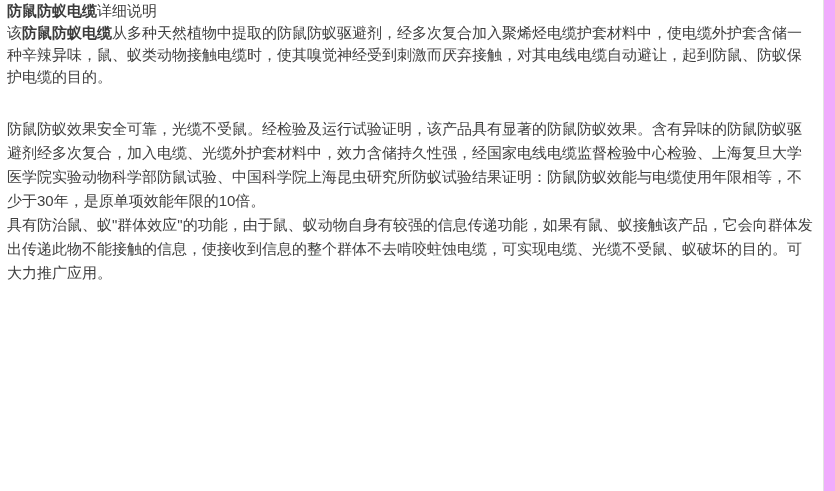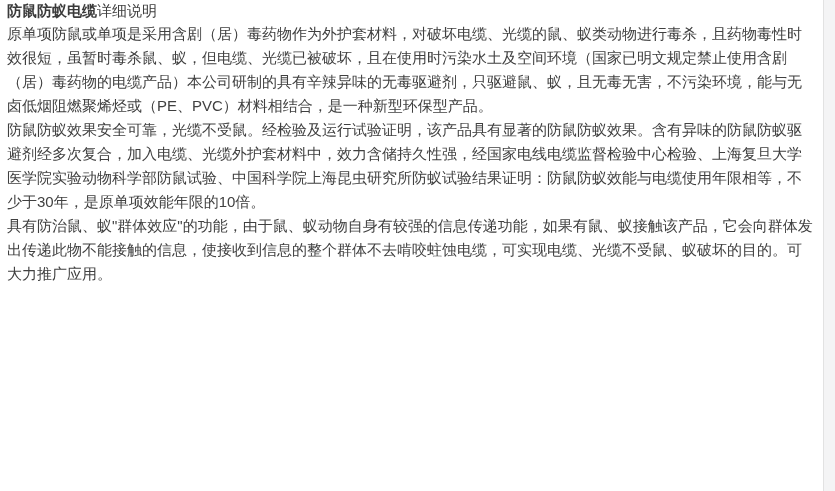--- a/index.html
+++ b/index.html
@@ -4,22 +4,23 @@
 <style>
   html, body {
     margin: 0;
     padding: 0;
     font-family: "Liberation Sans", "DejaVu Sans", sans-serif;
   }
   .page {
     width: 835px;
     height: 491px;
     display: flex;
-    background: #7f1d1d;
+    background: #f0abfc;
     overflow: hidden;
+    align-items: flex-end;
   }
   .content {
     box-sizing: border-box;
     width: 824px;
     height: 491px;
     background: #ffffff;
     border-right: 1px solid #e2e2e2;
     padding: 0 8px 0 7px;
     color: #404040;
     font-size: 15px;
@@ -47,22 +48,22 @@
   }
 </style>
 </head>
 <body>
 
 <div class="page">
   <div class="content">
 
     <div class="title-line"><b>防鼠防蚁电缆</b><span>详细说明</span></div>
 
+    <p class="intro"><span>该</span><b>防鼠防蚁电缆</b><span>从多种天然植物中提取的防鼠防蚁驱避剂，经多次复合加入聚烯烃电缆护套材料中，使电缆外护套含储一种辛辣异味，鼠、蚁类动物接触电缆时，使其嗅觉神经受到刺激而厌弃接触，对其电线电缆自动避让，起到防鼠、防蚁保护电缆的目的。</span></p>
 
     <div class="paras">
-      <p>原单项防鼠或单项是采用含剧（居）毒药物作为外护套材料，对破坏电缆、光缆的鼠、蚁类动物进行毒杀，且药物毒性时效很短，虽暂时毒杀鼠、蚁，但电缆、光缆已被破坏，且在使用时污染水土及空间环境（国家已明文规定禁止使用含剧（居）毒药物的电缆产品）本公司研制的具有辛辣异味的无毒驱避剂，只驱避鼠、蚁，且无毒无害，不污染环境，能与无卤低烟阻燃聚烯烃或（PE、PVC）材料相结合，是一种新型环保型产品。</p>
       <p>防鼠防蚁效果安全可靠，光缆不受鼠。经检验及运行试验证明，该产品具有显著的防鼠防蚁效果。含有异味的防鼠防蚁驱避剂经多次复合，加入电缆、光缆外护套材料中，效力含储持久性强，经国家电线电缆监督检验中心检验、上海复旦大学医学院实验动物科学部防鼠试验、中国科学院上海昆虫研究所防蚁试验结果证明：防鼠防蚁效能与电缆使用年限相等，不少于30年，是原单项效能年限的10倍。</p>
       <p>具有防治鼠、蚁"群体效应"的功能，由于鼠、蚁动物自身有较强的信息传递功能，如果有鼠、蚁接触该产品，它会向群体发出传递此物不能接触的信息，使接收到信息的整个群体不去啃咬蛀蚀电缆，可实现电缆、光缆不受鼠、蚁破坏的目的。可大力推广应用。</p>
     </div>
 
   </div>
   <div class="gutter"></div>
 </div>
 
 </body></html>

